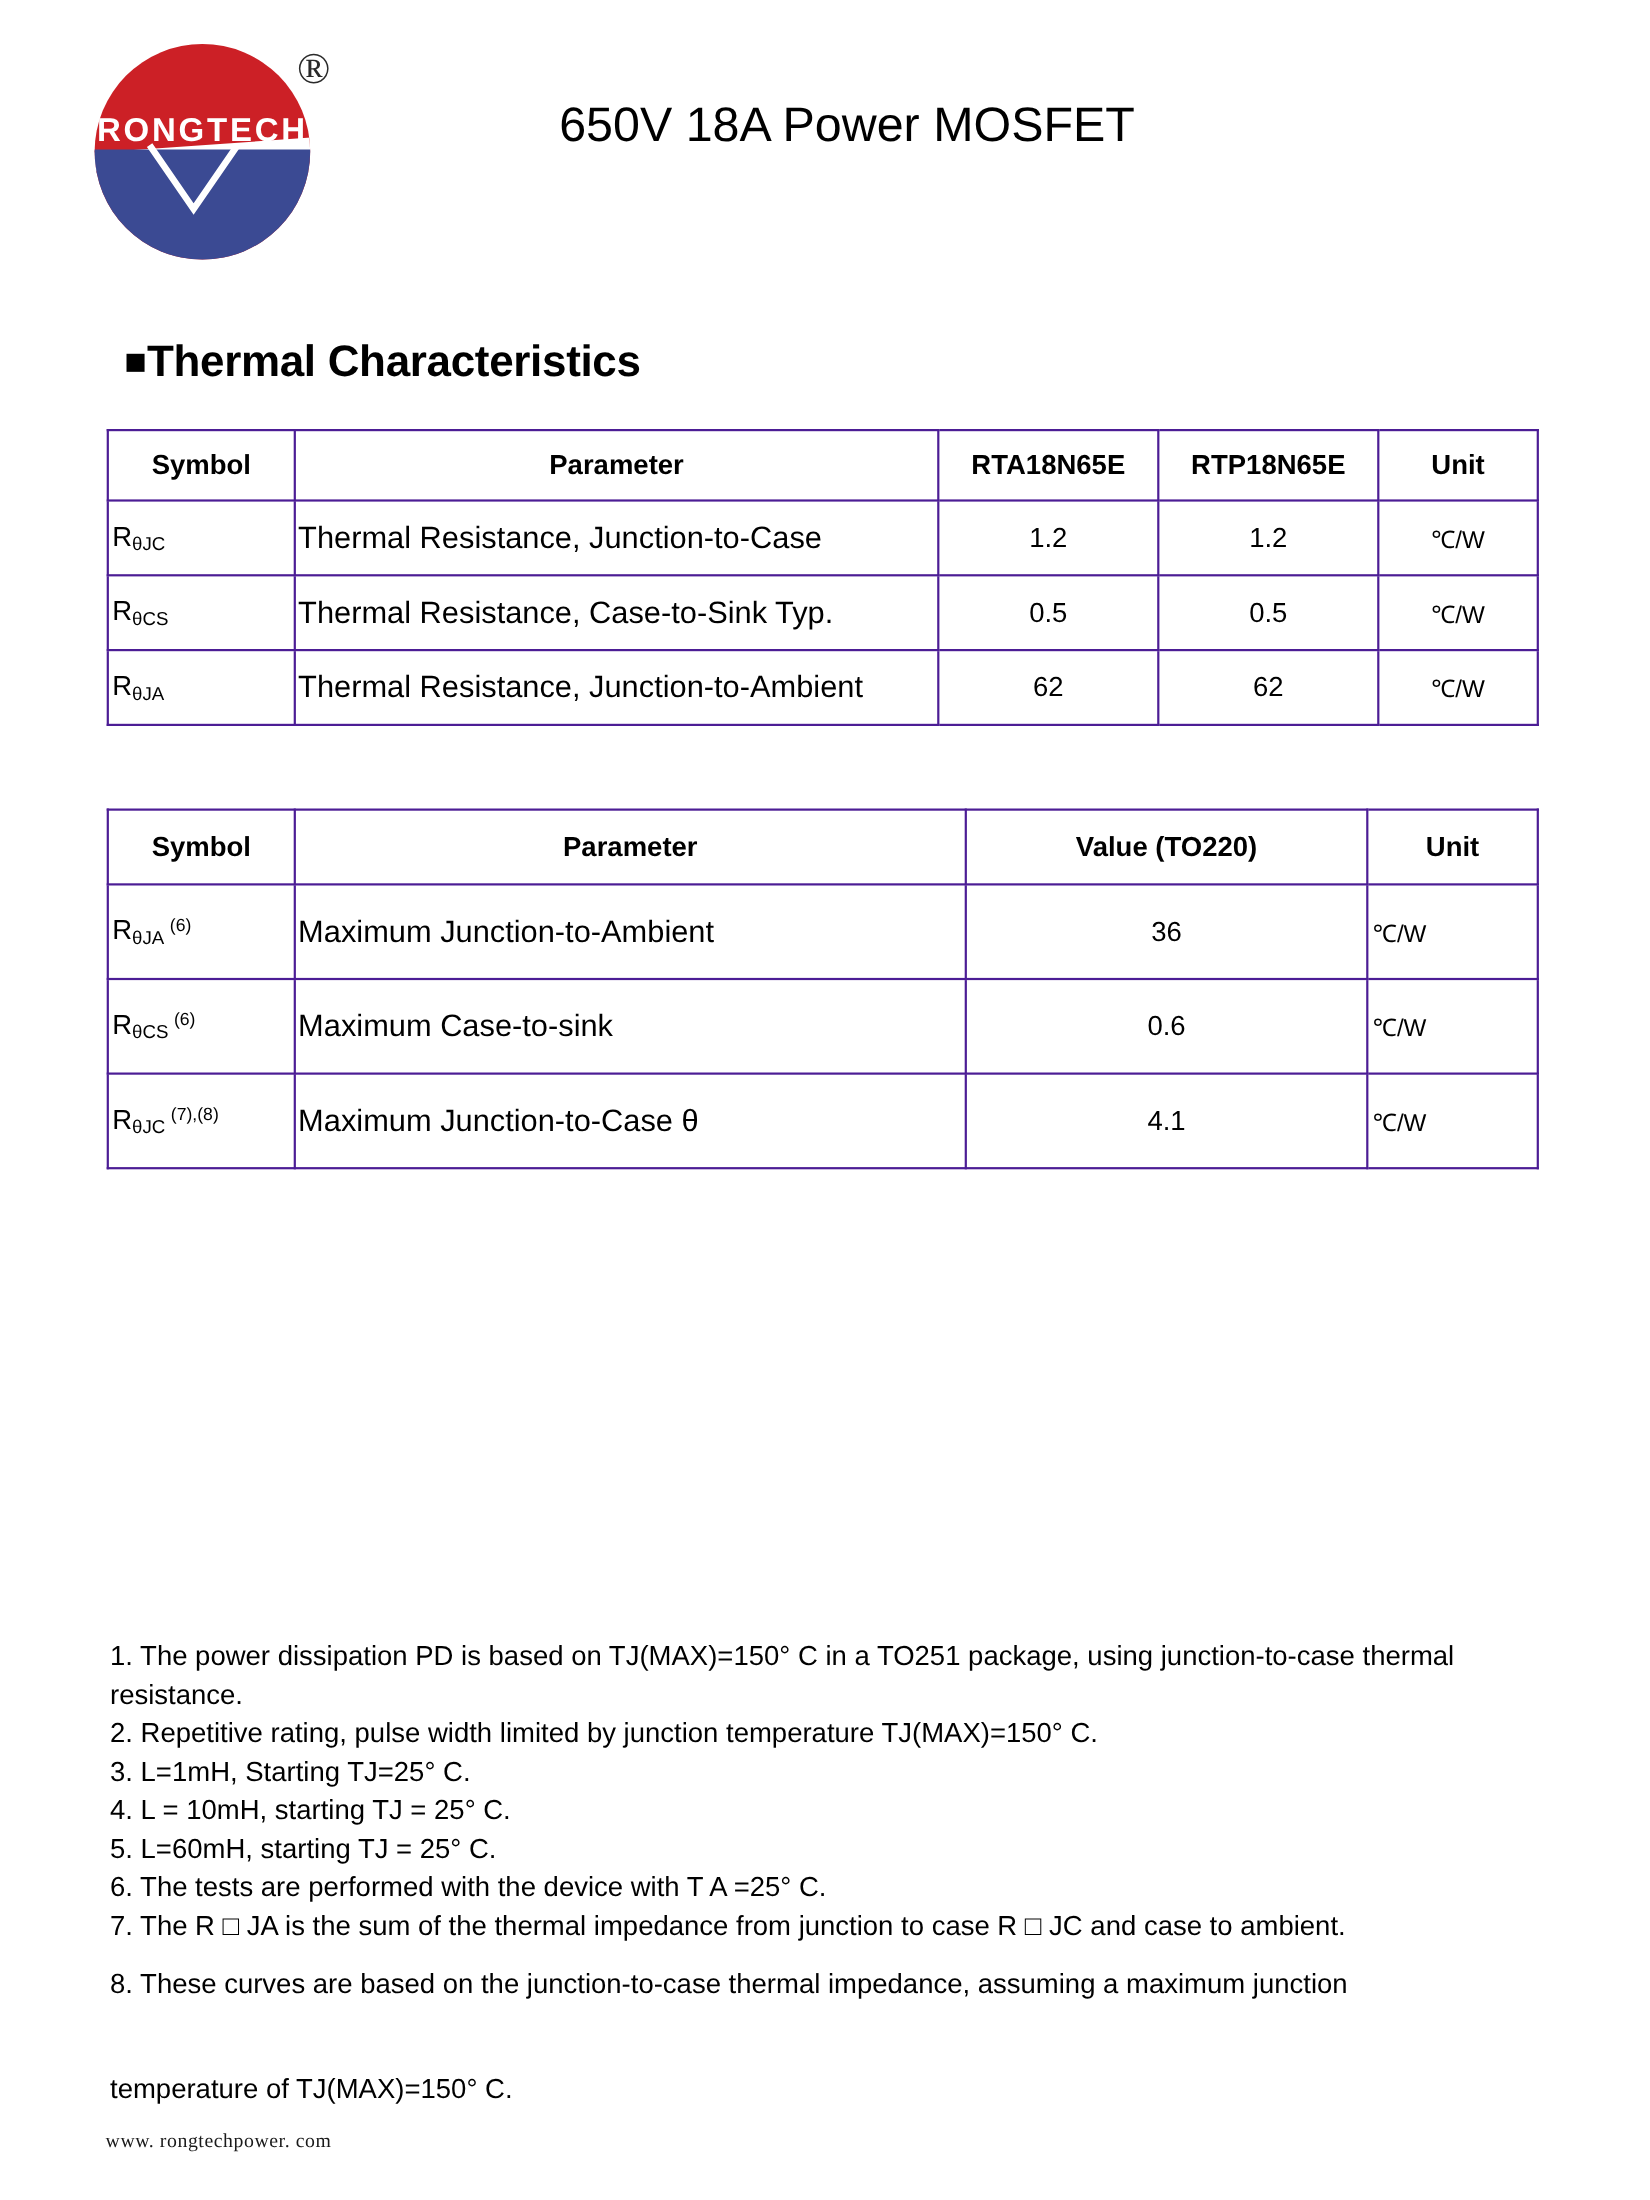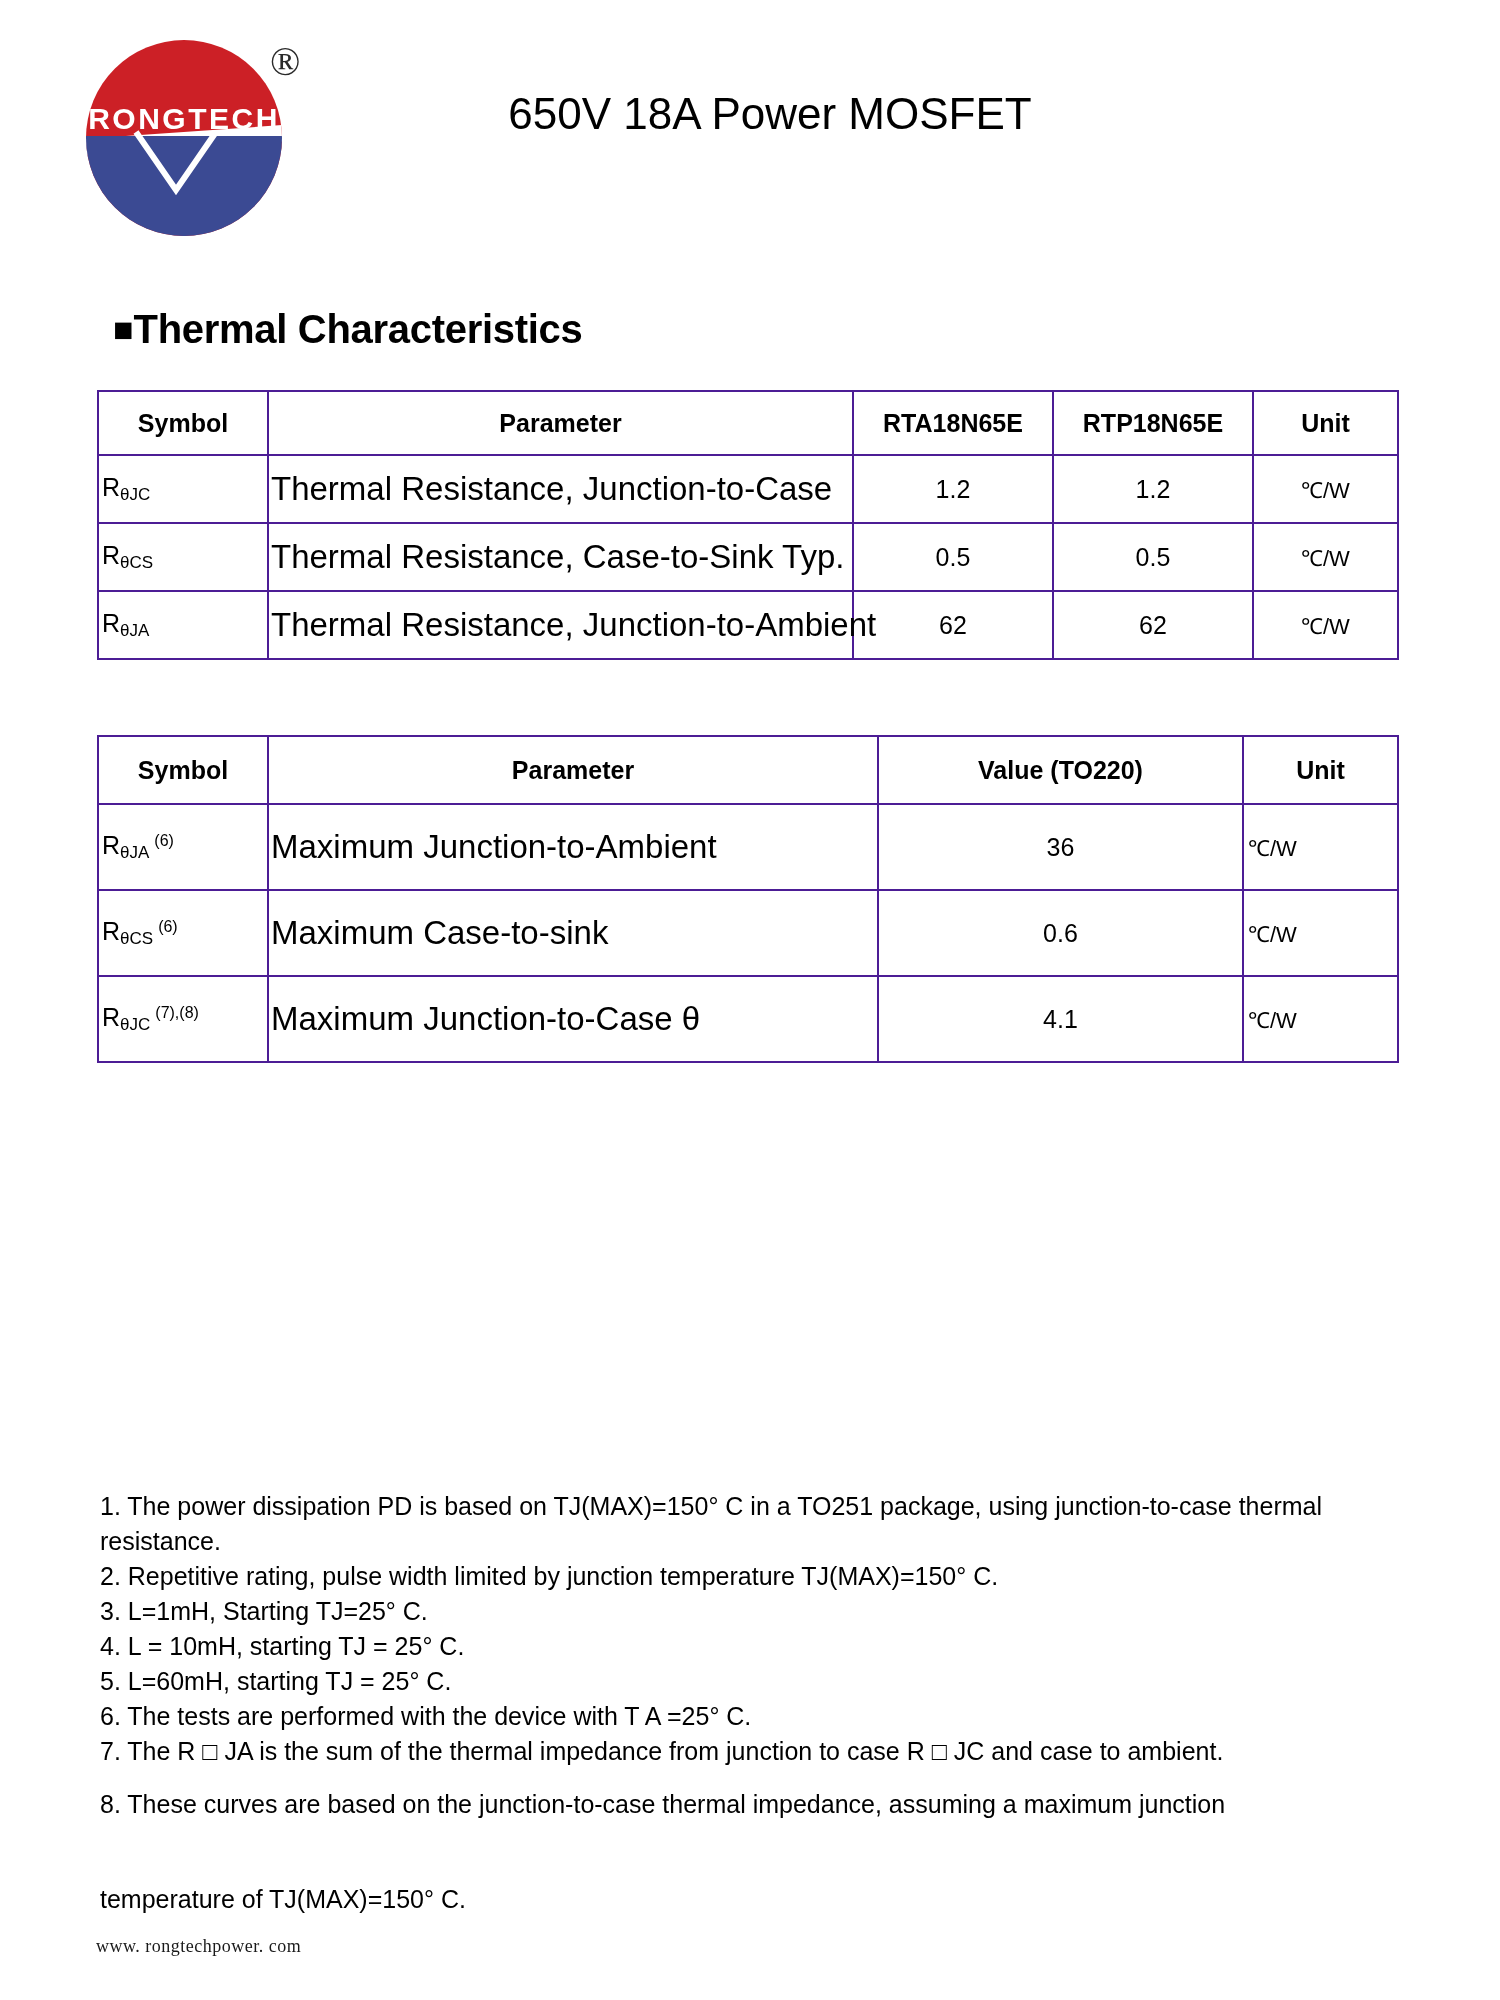--- a/index.html
+++ b/index.html
@@ -148,21 +148,21 @@
     font-size: 17px;
     vertical-align: -4px;
     letter-spacing: 0;
   }
   .sym sup {
     font-size: 16px;
     vertical-align: 8px;
     margin-left: 5px;
   }
   .param {
-    font-size: 33px;
+    font-size: 28px;
     padding-left: 2px !important;
     white-space: nowrap;
     border-radius: 10px;
   }
   .val {
     font-size: 25px;
     text-align: center;
   }
   .unit-c {
     font-size: 22px;

